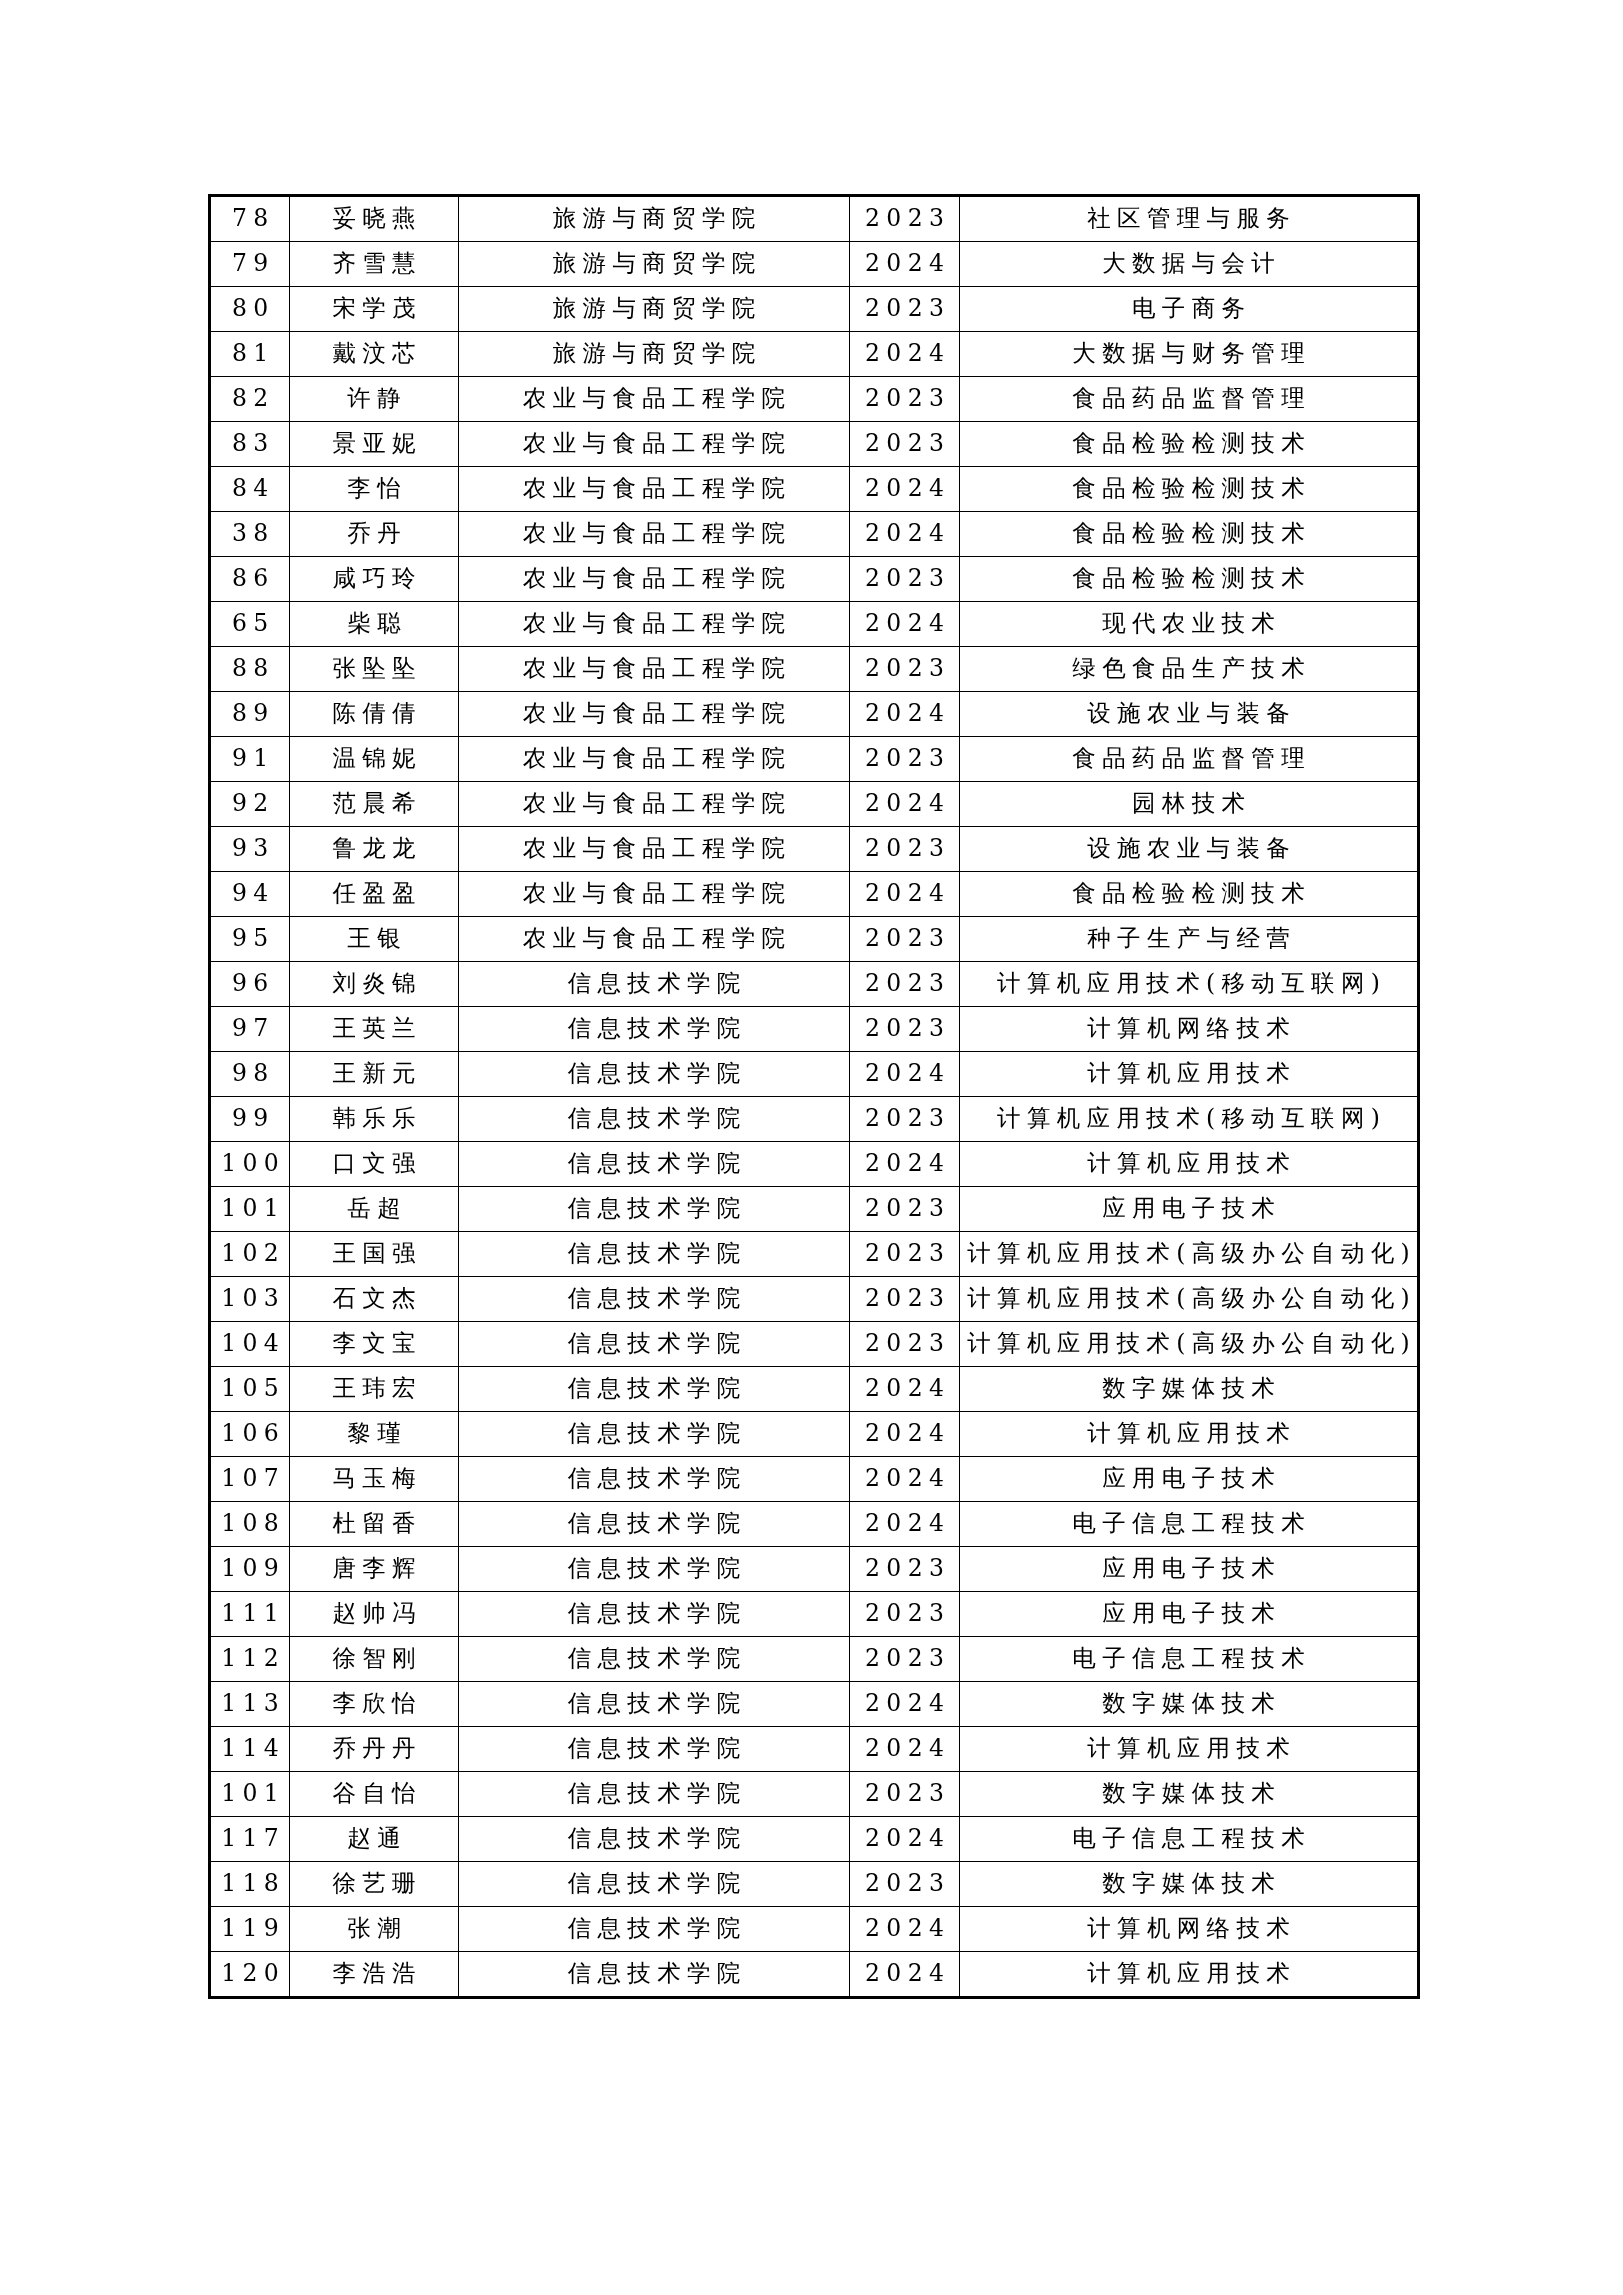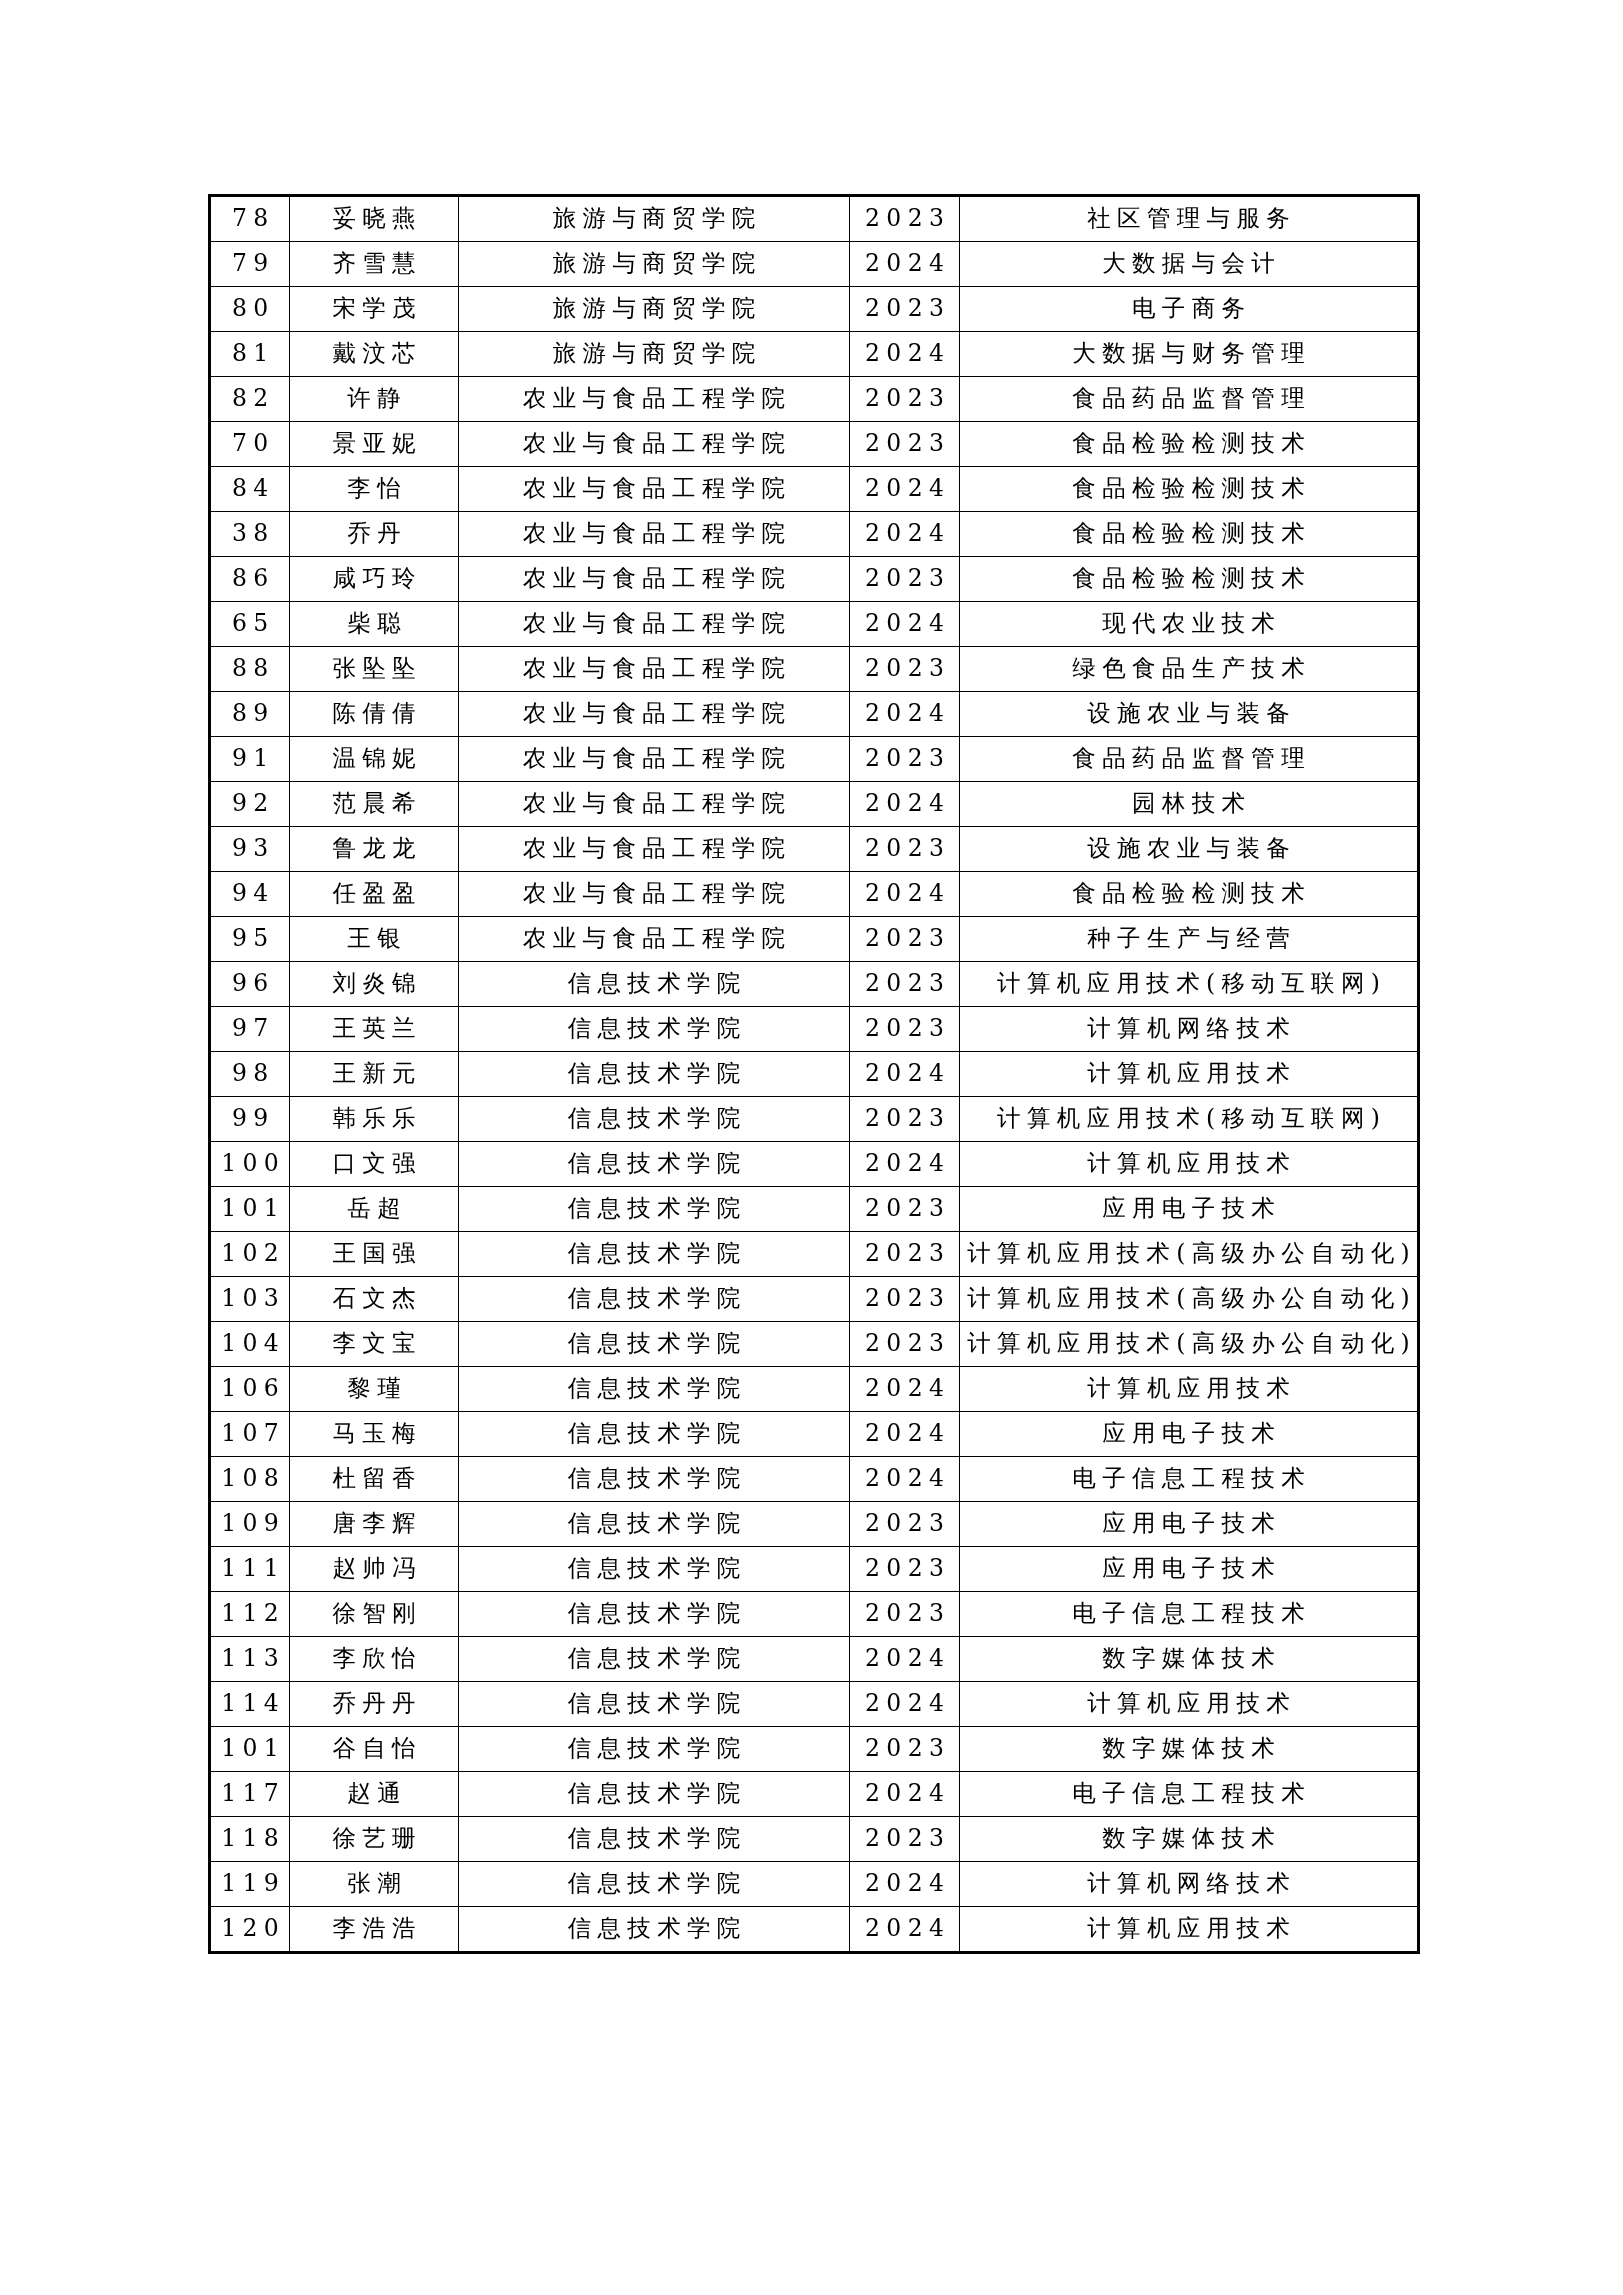--- a/index.html
+++ b/index.html
@@ -95,21 +95,21 @@
           <td>大数据与财务管理</td>
         </tr>
         <tr>
           <td>82</td>
           <td>许静</td>
           <td>农业与食品工程学院</td>
           <td>2023</td>
           <td>食品药品监督管理</td>
         </tr>
         <tr>
-          <td>70</td>
+          <td>83</td>
           <td>景亚妮</td>
           <td>农业与食品工程学院</td>
           <td>2023</td>
           <td>食品检验检测技术</td>
         </tr>
         <tr>
           <td>84</td>
           <td>李怡</td>
           <td>农业与食品工程学院</td>
           <td>2024</td>
@@ -240,20 +240,27 @@
           <td>信息技术学院</td>
           <td>2023</td>
           <td>计算机应用技术(高级办公自动化)</td>
         </tr>
         <tr>
           <td>104</td>
           <td>李文宝</td>
           <td>信息技术学院</td>
           <td>2023</td>
           <td>计算机应用技术(高级办公自动化)</td>
+        </tr>
+        <tr>
+          <td>105</td>
+          <td>王玮宏</td>
+          <td>信息技术学院</td>
+          <td>2024</td>
+          <td>数字媒体技术</td>
         </tr>
         <tr>
           <td>106</td>
           <td>黎瑾</td>
           <td>信息技术学院</td>
           <td>2024</td>
           <td>计算机应用技术</td>
         </tr>
         <tr>
           <td>107</td>

